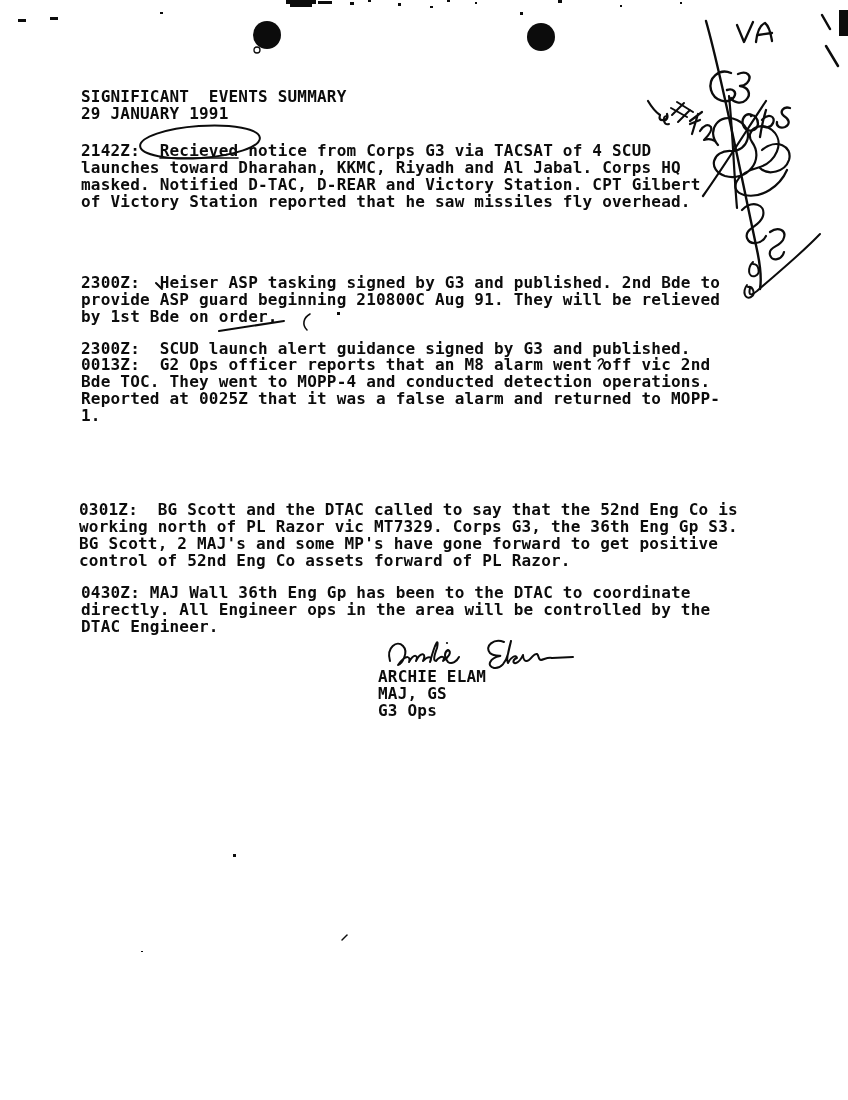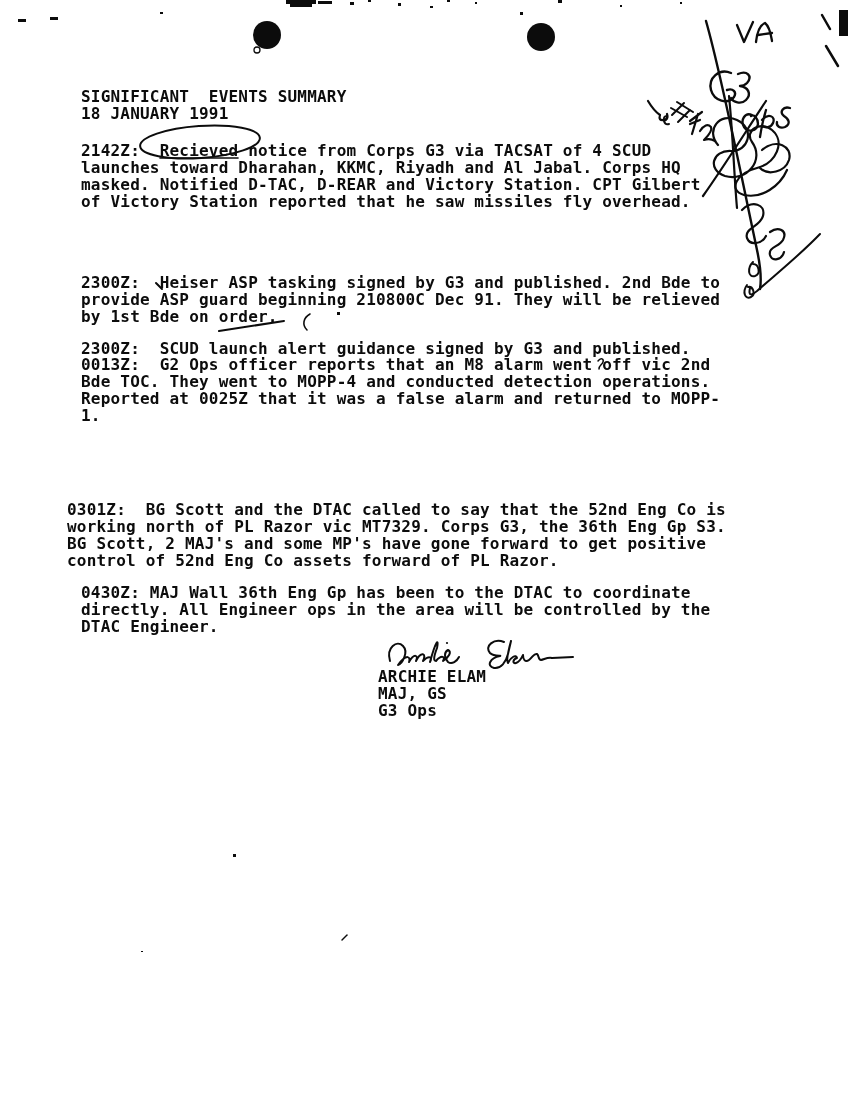--- a/index.html
+++ b/index.html
@@ -17,35 +17,35 @@
   }
   .overlay { position:absolute; left:0; top:0; pointer-events:none; }
   .ink-stroke { fill:none; stroke:#0c0c0c; stroke-linecap:round; stroke-linejoin:round; }
 </style>
 </head>
 <body>
 
 <div class="page">
 
   <pre class="t" style="left:81px; top:88px">SIGNIFICANT  EVENTS SUMMARY</pre>
-  <pre class="t" style="left:81px; top:105px">18 JANUARY 1991</pre>
+  <pre class="t" style="left:81px; top:105px">29 JANUARY 1991</pre>
 
   <pre class="t" style="left:81px; top:142px">2142Z:  Recieved notice from Corps G3 via TACSAT of 4 SCUD
 launches toward Dharahan, KKMC, Riyadh and Al Jabal. Corps HQ
 masked. Notified D-TAC, D-REAR and Victory Station. CPT Gilbert
 of Victory Station reported that he saw missiles fly overhead.</pre>
   <pre class="t" style="left:81px; top:274px">2300Z:  Heiser ASP tasking signed by G3 and published. 2nd Bde to
-provide ASP guard beginning 210800C Dec 91. They will be relieved
+provide ASP guard beginning 210800C Aug 91. They will be relieved
 by 1st Bde on order.</pre>
   <pre class="t" style="left:81px; top:340px">2300Z:  SCUD launch alert guidance signed by G3 and published.</pre>
   <pre class="t" style="left:81px; top:356px">0013Z:  G2 Ops officer reports that an M8 alarm went off vic 2nd
 Bde TOC. They went to MOPP-4 and conducted detection operations.
 Reported at 0025Z that it was a false alarm and returned to MOPP-
 1.</pre>
-  <pre class="t" style="left:67px; top:501px">0301Z:  BG Scott and the DTAC called to say that the 52nd Eng Co is
+  <pre class="t" style="left:79px; top:501px">0301Z:  BG Scott and the DTAC called to say that the 52nd Eng Co is
 working north of PL Razor vic MT7329. Corps G3, the 36th Eng Gp S3.
 BG Scott, 2 MAJ's and some MP's have gone forward to get positive
 control of 52nd Eng Co assets forward of PL Razor.</pre>
   <pre class="t" style="left:81px; top:584px">0430Z: MAJ Wall 36th Eng Gp has been to the DTAC to coordinate
 directly. All Engineer ops in the area will be controlled by the
 DTAC Engineer.</pre>
 
   <pre class="t" style="left:378px; top:668px">ARCHIE ELAM</pre>
   <pre class="t" style="left:378px; top:685px">MAJ, GS</pre>
   <pre class="t" style="left:378px; top:702px">G3 Ops</pre>

